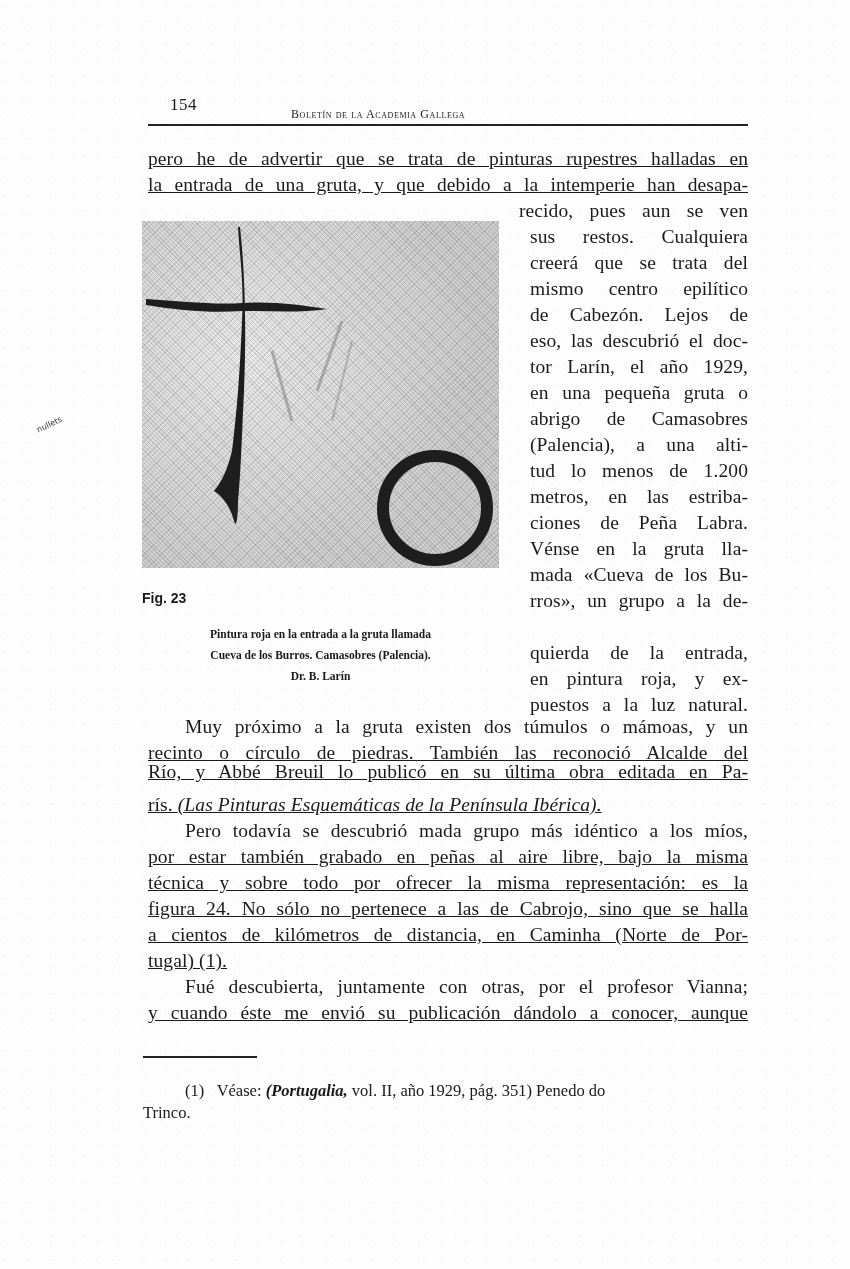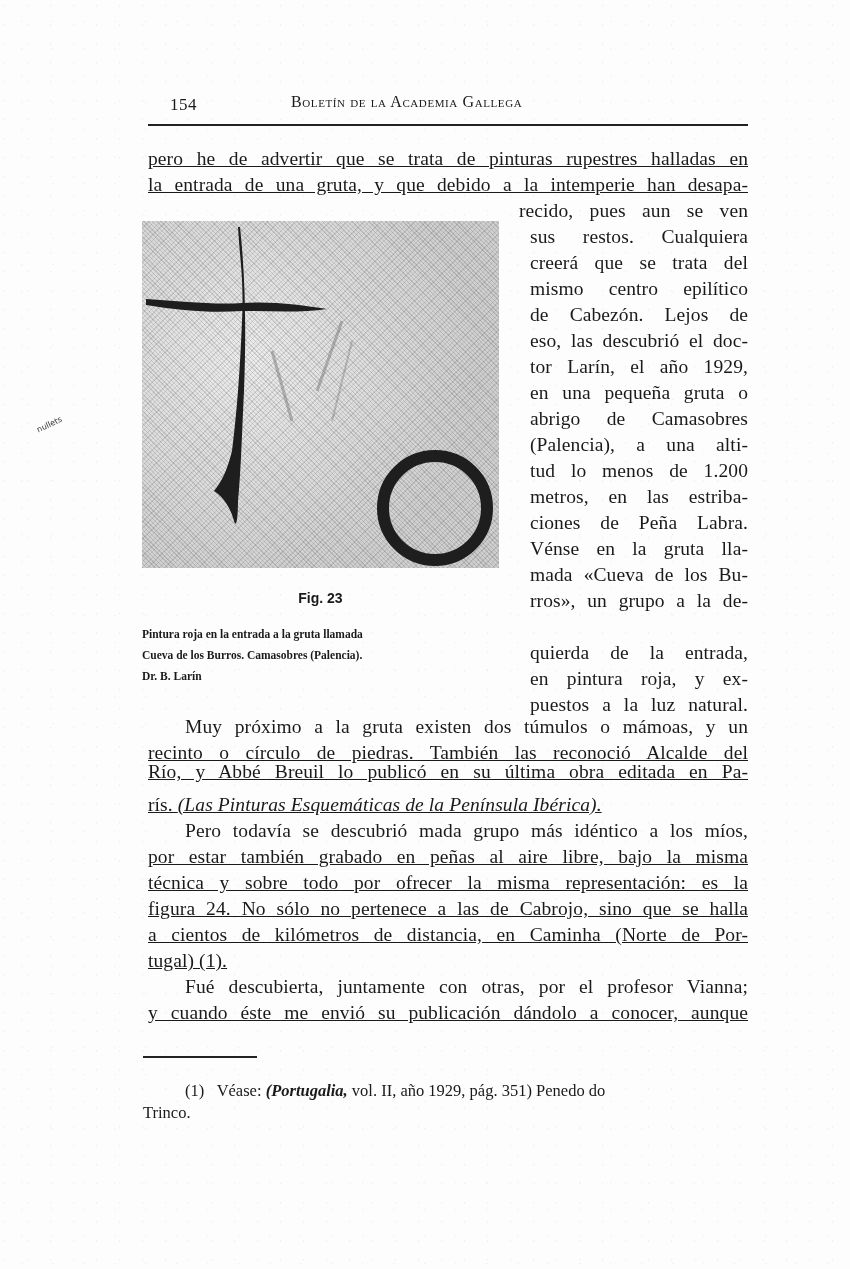--- a/index.html
+++ b/index.html
@@ -36,23 +36,23 @@
     }
     .page-number {
       position: absolute;
       left: 22px;
       top: 2px;
       font-size: 17px;
     }
     .running-title {
       position: absolute;
       left: 143px;
-      top: 0;
+      top: 14px;
       font-variant: small-caps;
-      font-size: 16px;
+      font-size: 12px;
       letter-spacing: 0.6px;
       white-space: nowrap;
       text-align: right;
     }
     .header-rule {
       position: absolute;
       left: 148px;
       top: 124px;
       width: 600px;
       height: 1.5px;
@@ -87,30 +87,31 @@
         radial-gradient(circle at 30% 40%, #ececec 0, #cfcfcf 70%);
       overflow: hidden;
     }
     .figure svg { position: absolute; left: 0; top: 0; }
 
     .fig-label {
       position: absolute;
       left: 142px;
       top: 590px;
       width: 357px;
-      text-align: center;
+      text-align: left;
       font-family: "Liberation Sans", "DejaVu Sans", sans-serif;
       font-weight: bold;
       font-size: 14px;
     }
     .fig-caption {
       position: absolute;
       left: 142px;
       top: 624px;
       width: 357px;
+      text-align: center;
       font-family: "Liberation Serif", serif;
       font-weight: bold;
       font-size: 11.5px;
       line-height: 21px;
     }
     .footnote-rule {
       position: absolute;
       left: 143px;
       top: 1056px;
       width: 114px;

